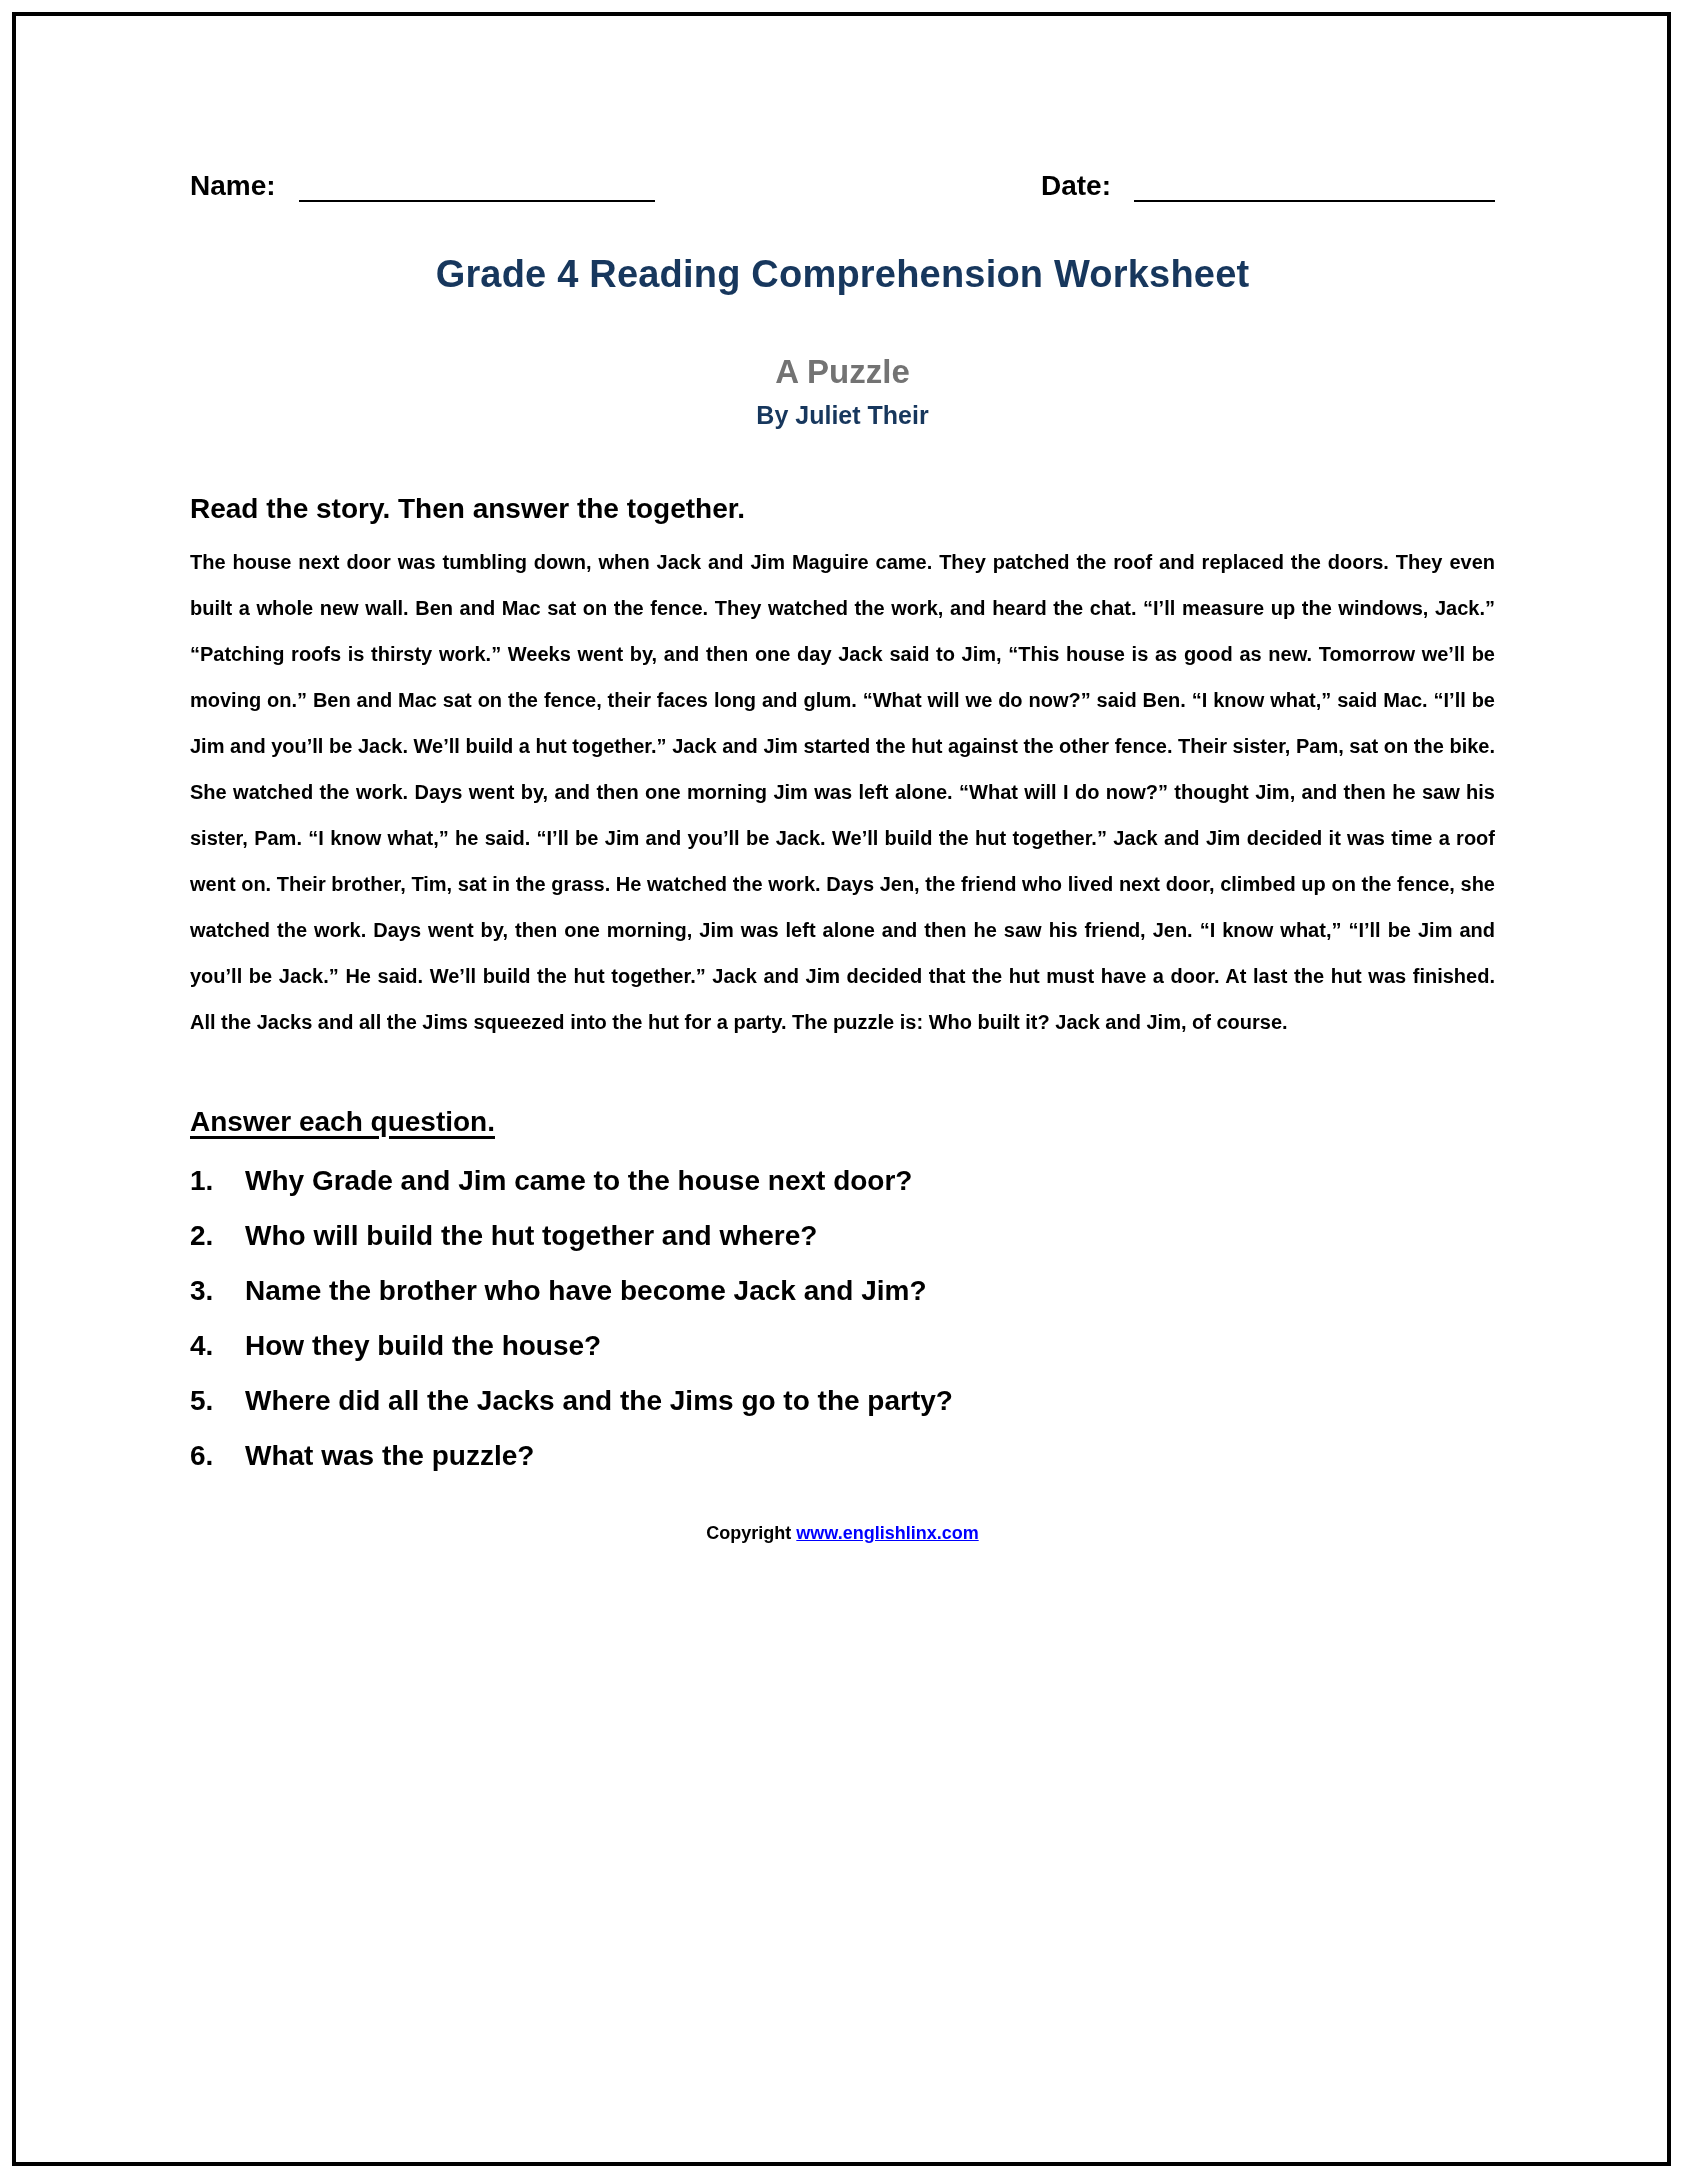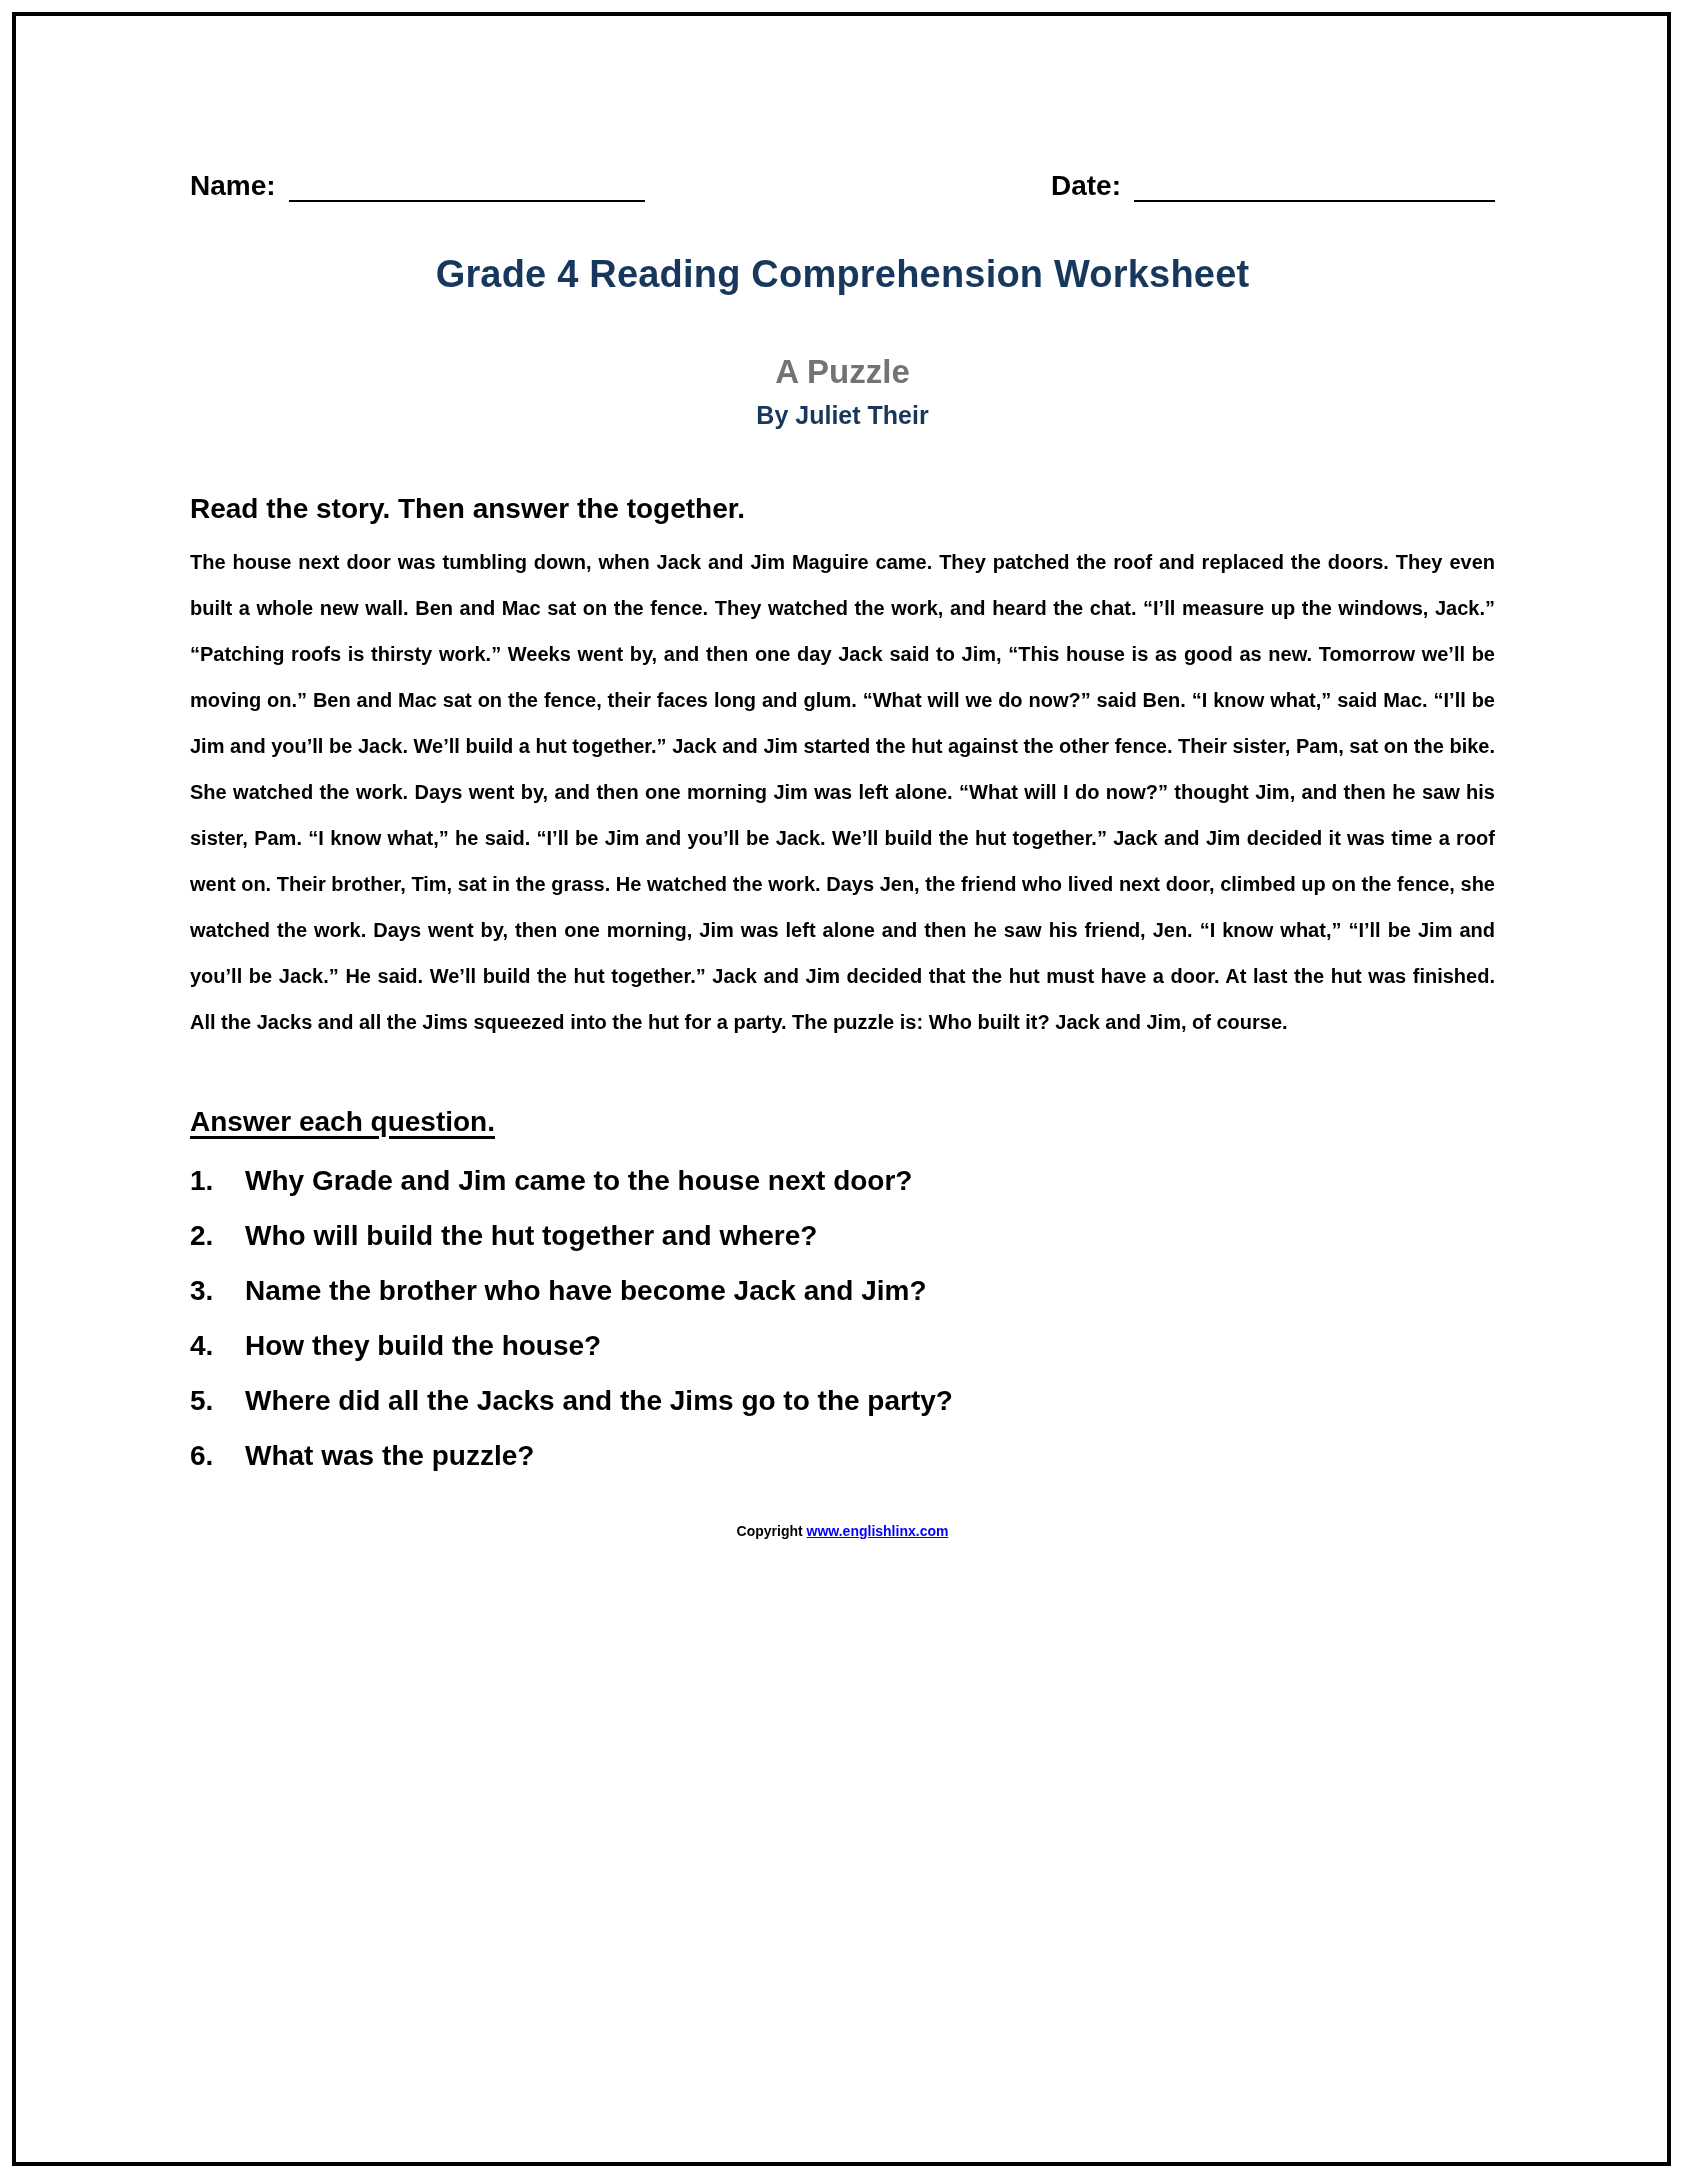--- a/index.html
+++ b/index.html
@@ -32,21 +32,21 @@
   
   .name-date-row {
     display: flex;
     justify-content: space-between;
     align-items: flex-end;
     font-size: 28px;
   }
   .nd-group {
     display: flex;
     align-items: center;
-    gap: 13px;
+    gap: 23px;
   }
   .blank-line {
     display: inline-block;
     border-bottom: 2.5px solid #000000;
     height: 30px;
   }
   .blank-name { width: 356px; }
   .blank-date { width: 361px; }
   
   .title {
@@ -100,21 +100,21 @@
     width: 55px;
     flex: 0 0 55px;
   }
   .q-text {
     flex: 1;
   }
   
   .copyright {
     margin-top: 48px;
     text-align: center;
-    font-size: 14px;
+    font-size: 18px;
   }
   .copyright a {
     color: #0000FF;
     text-decoration: underline;
     font-weight: bold;
   }
 </style>
 </head>
 <body>
 

